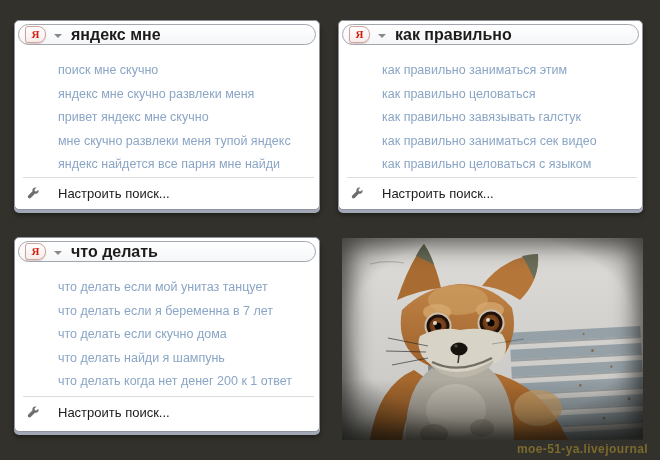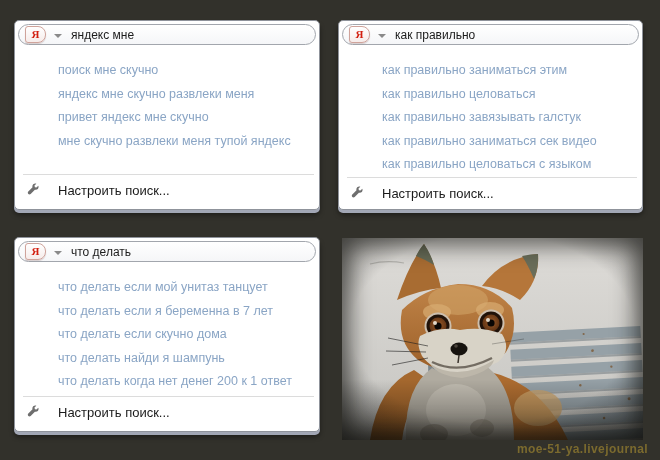--- a/index.html
+++ b/index.html
@@ -31,30 +31,30 @@
     background:linear-gradient(#ffffff,#f6ecea);
     color:#d21f10;font-weight:bold;font-size:11px;line-height:1;
     font-family:"Liberation Serif","DejaVu Serif",serif;
     box-shadow:0 1px 1px rgba(120,80,80,.25);
   }
   .caret{
     width:0;height:0;margin:2px 9px 0 8px;
     border-left:4px solid transparent;border-right:4px solid transparent;
     border-top:4px solid #8a8a8a;
   }
-  .query{font-size:12px;font-weight:normal;color:#1c1c1c;white-space:nowrap;}
+  .query{font-size:16px;font-weight:bold;color:#1c1c1c;white-space:nowrap;}
 
   .suggestions{flex:1 1 auto;padding-top:11px;}
   .suggestion{
     height:23.5px;line-height:23.5px;padding-left:43px;
     font-size:12.5px;color:#8aa5c5;white-space:nowrap;cursor:pointer;
   }
   .separator{flex:0 0 auto;border-top:1px solid #dcdcdc;margin:0 5px 0 8px;}
   .footer-row{
-    flex:0 0 auto;display:flex;align-items:flex-start;
+    flex:0 0 auto;display:flex;align-items:center;
     padding:8px 0 11px 12px;
   }
   .wrench{flex:0 0 auto;margin-right:18px;}
   .footer-label{font-size:13px;color:#1a1a1a;}
 
   #photo{
     position:absolute;left:342px;top:238px;width:301px;height:202px;
     overflow:hidden;background:#d3d2ce;
   }
   #photo svg{display:block;}
@@ -76,20 +76,21 @@
   <div class="search-row">
     <span class="ya-badge">Я</span>
     <span class="caret"></span>
     <span class="query">яндекс мне</span>
   </div>
   <div class="suggestions">
     <div class="suggestion">поиск мне скучно</div>
     <div class="suggestion">яндекс мне скучно развлеки меня</div>
     <div class="suggestion">привет яндекс мне скучно</div>
     <div class="suggestion">мне скучно развлеки меня тупой яндекс</div>
+    <div class="suggestion">яндекс найдется все парня мне найди</div>
   </div>
   <div class="separator"></div>
   <div class="footer-row">
     <svg class="wrench" width="13" height="13" viewBox="0 0 16 16">
       <path fill="#6e6e6e" d="M14.2 4.6c0-.5-.1-.9-.3-1.3l-2.3 2.3-1.9-.5-.5-1.9 2.3-2.3c-.4-.2-.9-.3-1.3-.3C8.2.6 6.6 2.2 6.6 4.2c0 .4.1.8.2 1.1L1.6 10.5c-.8.8-.8 2.1 0 2.9.8.8 2.1.8 2.9 0l5.2-5.2c.3.1.7.2 1.1.2 2 0 3.6-1.6 3.4-3.8z"></path>
     </svg>
     <span class="footer-label">Настроить поиск...</span>
   </div>
 </div>
 

